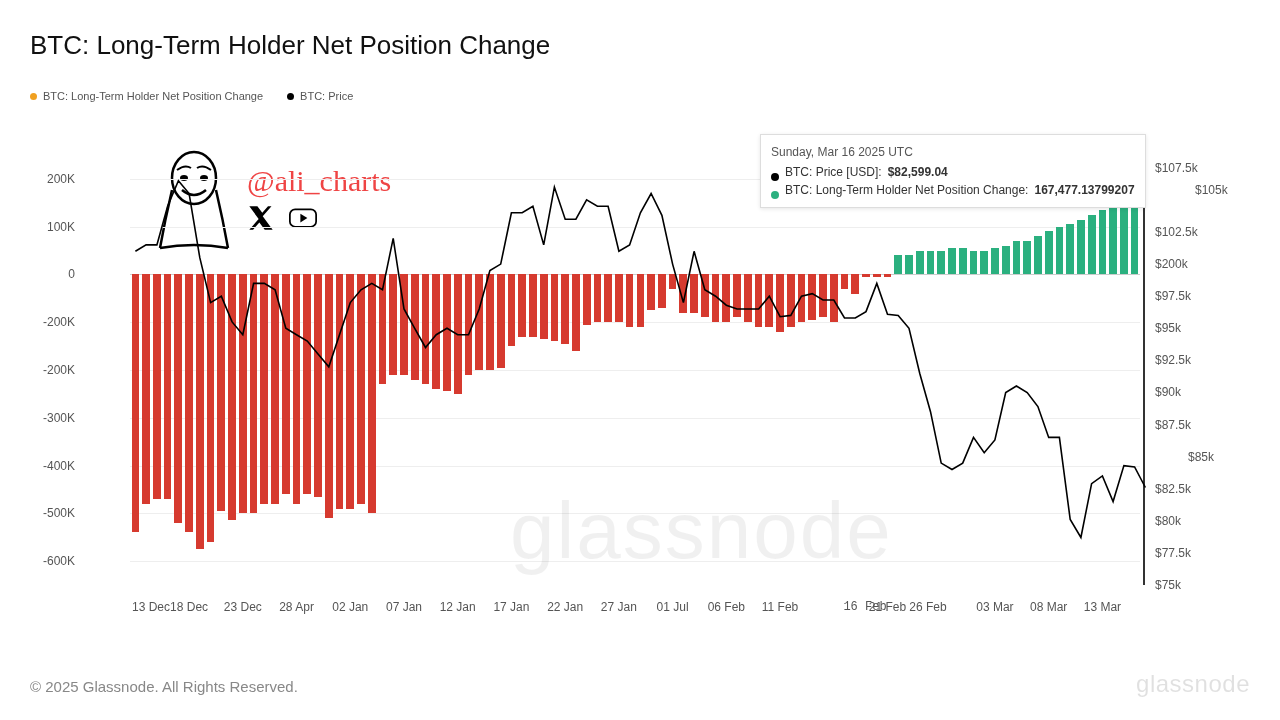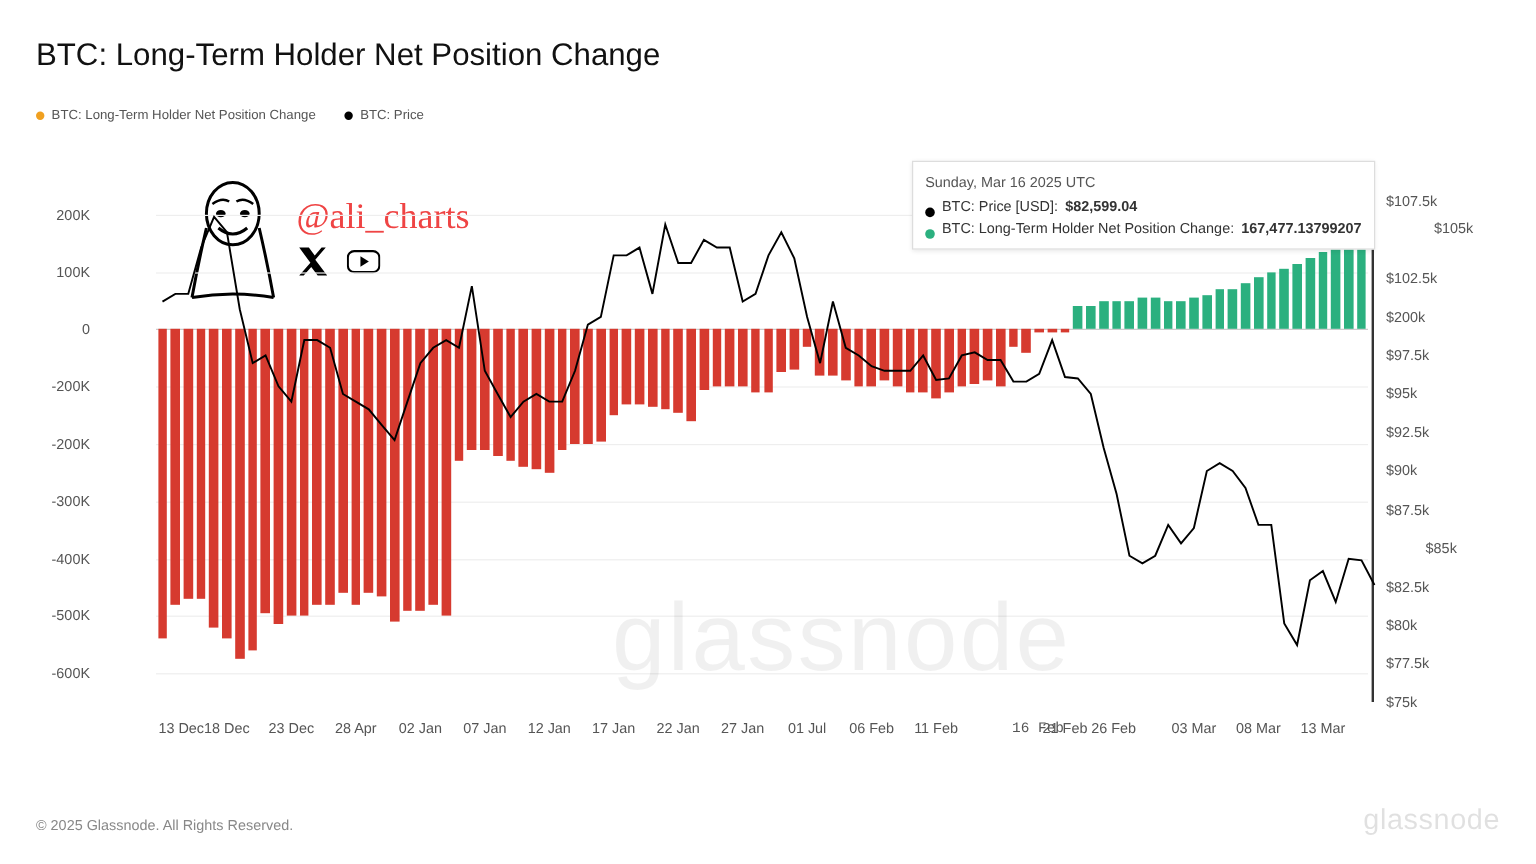--- a/index.html
+++ b/index.html
@@ -32,21 +32,21 @@
   .tooltip .tdot { width: 8px; height: 8px; border-radius: 50%; }
   .tooltip .tdot-black { background: #000; }
   .tooltip .tdot-green { background: #2bb07f; }
   .tooltip strong { font-weight: 600; }
   .credit { position: absolute; left: 155px; top: 150px; display: flex; align-items: center; gap: 14px; }
   .avatar { width: 78px; height: 100px; }
   .handle { font-family: Georgia, serif; font-size: 30px; color: #ef4444; }
   .social { display: flex; gap: 14px; margin-top: 6px; }
   .icon-x svg, .icon-yt svg { width: 28px; height: 28px; }
   .watermark { position: absolute; left: 380px; top: 330px; font-size: 80px; font-weight: 400; color: rgba(0,0,0,0.06); letter-spacing: 2px; }
-  .footer-left { position: absolute; left: 30px; bottom: 25px; font-size: 12px; color: #888; }
+  .footer-left { position: absolute; left: 30px; bottom: 25px; font-size: 15px; color: #888; }
   .footer-right { position: absolute; right: 30px; bottom: 22px; font-size: 24px; color: rgba(0,0,0,0.12); letter-spacing: 0.5px; }
 </style>
 </head>
 <body>
 
 <div class="title">BTC: Long-Term Holder Net Position Change</div>
 
 <div class="legend">
   <div class="legend-item">
     <span class="dot dot-orange"></span>

